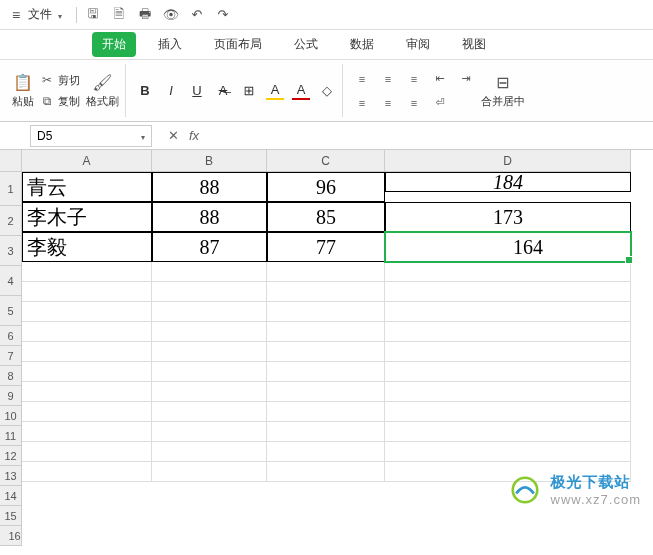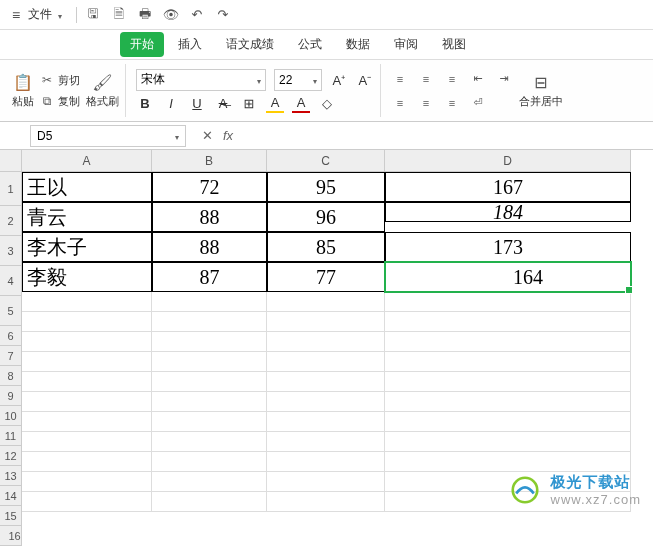--- a/index.html
+++ b/index.html
@@ -9,21 +9,21 @@
 .titlebar { display: flex; align-items: center; height: 30px; background: #fff; border-bottom: 1px solid #ddd; padding: 0 6px; gap: 8px; }
 .menu-btn { display: flex; align-items: center; gap: 4px; font-size: 12px; color: #333; padding: 3px 6px; cursor: default; }
 .menu-icon-lines { display: inline-block; width: 12px; }
 .menu-icon-lines::before { content: "≡"; font-size: 14px; color: #555; }
 .caret-down::after { content: "▾"; font-size: 8px; color: #666; margin-left: 2px; }
 .title-sep { width: 1px; height: 16px; background: #ccc; }
 .qat { display: flex; gap: 10px; }
 .qat-icon { width: 16px; height: 16px; display: flex; align-items: center; justify-content: center; color: #555; font-size: 13px; }
 
 
-.tabbar { display: flex; align-items: center; height: 30px; border-bottom: 1px solid #ddd; padding-left: 120px; gap: 4px; position: relative; }
+.tabbar { display: flex; align-items: center; height: 30px; border-bottom: 1px solid #ddd; padding-left: 92px; gap: 12px; position: relative; }
 .tab { padding: 4px 10px; font-size: 12px; color: #333; cursor: default; }
 .tab.active { background: #22b14c; color: #fff; border-radius: 4px; }
 
 
 .ribbon { display: flex; height: 62px; border-bottom: 1px solid #ccc; background: #fefefe; padding: 4px 6px; gap: 4px; }
 .ribbon-group { display: flex; align-items: center; gap: 6px; padding: 0 6px; border-right: 1px solid #ddd; }
 .ribbon-group:last-child { border-right: none; }
 .big-btn { display: flex; flex-direction: column; align-items: center; justify-content: center; font-size: 11px; color: #333; gap: 2px; }
 .big-icon { width: 20px; height: 20px; display: flex; align-items: center; justify-content: center; font-size: 16px; color: #555; }
 .small-btn { display: flex; align-items: center; gap: 4px; font-size: 11px; color: #333; }
@@ -32,21 +32,21 @@
 .font-select { width: 130px; height: 22px; border: 1px solid #ccc; font-size: 12px; padding: 0 4px; display: flex; align-items: center; justify-content: space-between; background: #fff; }
 .size-select { width: 48px; height: 22px; border: 1px solid #ccc; font-size: 12px; padding: 0 4px; display: flex; align-items: center; justify-content: space-between; background: #fff; }
 .btn-row { display: flex; gap: 8px; align-items: center; }
 .fmt-btn { width: 18px; height: 18px; display: flex; align-items: center; justify-content: center; font-size: 13px; color: #333; }
 .underline-color { border-bottom: 2px solid #c00; }
 .underline-yellow { border-bottom: 2px solid #fc0; }
 .align-icon { font-size: 11px; color: #555; }
 
 
 .formula-area { display: flex; height: 28px; border-bottom: 1px solid #ccc; align-items: center; }
-.namebox { width: 156px; height: 22px; margin: 0 8px 0 30px; border: 1px solid #ccc; display: flex; align-items: center; padding: 0 6px; font-size: 12px; justify-content: space-between; background: #fff; }
+.namebox { width: 122px; height: 22px; margin: 0 8px 0 30px; border: 1px solid #ccc; display: flex; align-items: center; padding: 0 6px; font-size: 12px; justify-content: space-between; background: #fff; }
 .fx-icons { display: flex; gap: 10px; align-items: center; padding: 0 8px; color: #666; font-size: 13px; }
 .fx-label { font-style: italic; font-size: 13px; }
 .formula-input { flex: 1; height: 22px; border: none; border-left: 1px solid #ddd; padding: 0 8px; font-size: 12px; outline: none; }
 
 
 .grid-wrap { position: relative; }
 .corner { position: absolute; left: 0; top: 0; width: 22px; height: 22px; background: #eee; border-right: 1px solid #ccc; border-bottom: 1px solid #ccc; }
 .col-headers { display: flex; margin-left: 22px; height: 22px; }
 .col-h { background: #eee; border-right: 1px solid #ccc; border-bottom: 1px solid #ccc; font-size: 12px; color: #555; display: flex; align-items: center; justify-content: center; }
 .row-headers { position: absolute; left: 0; top: 22px; width: 22px; }
@@ -84,21 +84,21 @@
     <span class="qat-icon">🖶</span>
     <span class="qat-icon">👁</span>
     <span class="qat-icon">↶</span>
     <span class="qat-icon">↷</span>
   </div>
 </div>
 
 <div class="tabbar">
   <div class="tab active">开始</div>
   <div class="tab">插入</div>
-  <div class="tab">语文成绩</div>
+  <div class="tab">页面布局</div>
   <div class="tab">公式</div>
   <div class="tab">数据</div>
   <div class="tab">审阅</div>
   <div class="tab">视图</div>
 </div>
 
 <div class="ribbon">
   <div class="ribbon-group">
     <div class="big-btn">
       <span class="big-icon">📋</span>
@@ -115,32 +115,20 @@
       </div>
     </div>
     <div class="big-btn">
       <span class="big-icon">🖌</span>
       <span>格式刷</span>
     </div>
   </div>
 
   <div class="ribbon-group">
     <div class="col" style="gap:4px">
-      <div class="btn-row">
-        <div class="font-select">
-          <span>宋体</span>
-          <span class="caret-down"></span>
-        </div>
-        <div class="size-select">
-          <span>22</span>
-          <span class="caret-down"></span>
-        </div>
-        <span class="fmt-btn">A⁺</span>
-        <span class="fmt-btn">A⁻</span>
-      </div>
       <div class="btn-row">
         <span class="fmt-btn" style="font-weight:bold">B</span>
         <span class="fmt-btn" style="font-style:italic">I</span>
         <span class="fmt-btn" style="text-decoration:underline">U</span>
         <span class="fmt-btn" style="text-decoration:line-through">A̶</span>
         <span class="fmt-btn">⊞</span>
         <span class="fmt-btn underline-yellow">A</span>
         <span class="fmt-btn underline-color">A</span>
         <span class="fmt-btn">◇</span>
       </div>
@@ -202,26 +190,20 @@
       <div class="row-h" style="height: 20px;">10</div>
       <div class="row-h" style="height: 20px;">11</div>
       <div class="row-h" style="height: 20px;">12</div>
       <div class="row-h" style="height: 20px;">13</div>
       <div class="row-h" style="height: 20px;">14</div>
       <div class="row-h" style="height: 20px;">15</div>
       <div class="row-h" style="height: 20px; padding-left: 8px;">16</div>
     </div>
   <div class="cells" id="cells">
       <div class="row">
-        <div class="cell data-cell name-cell" style="width: 130px; height: 30px;">王以</div>
-        <div class="cell data-cell num-cell" style="width: 115px; height: 30px;">72</div>
-        <div class="cell data-cell num-cell" style="width: 118px; height: 30px;">95</div>
-        <div class="cell data-cell num-cell" style="width: 246px; height: 30px;">167</div>
-      </div>
-      <div class="row">
         <div class="cell data-cell name-cell" style="width: 130px; height: 30px;">青云</div>
         <div class="cell data-cell num-cell" style="width: 115px; height: 30px;">88</div>
         <div class="cell data-cell num-cell" style="width: 118px; height: 30px;">96</div>
         <div class="cell data-cell num-cell" style="width: 246px; height: 20px; font-style: italic;">184</div>
       </div>
       <div class="row">
         <div class="cell data-cell name-cell" style="width: 130px; height: 30px;">李木子</div>
         <div class="cell data-cell num-cell" style="width: 115px; height: 30px;">88</div>
         <div class="cell data-cell num-cell" style="width: 118px; height: 30px;">85</div>
         <div class="cell data-cell num-cell" style="width: 246px; height: 30px;">173</div>

